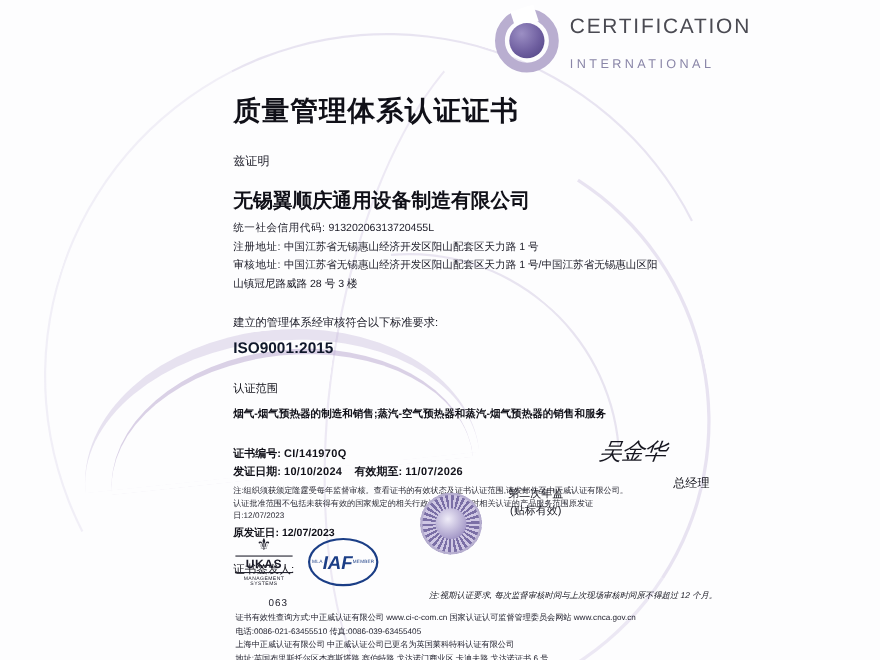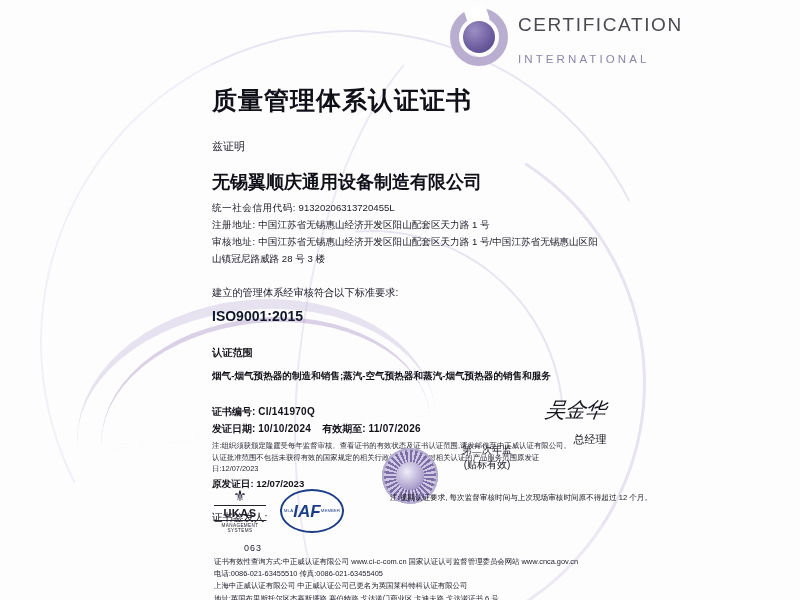--- a/index.html
+++ b/index.html
@@ -166,21 +166,21 @@
     margin-bottom: 8px;
   }
   .std-name {
     font-size: 14px;
     font-weight: bold;
     color: #0f172a;
     margin-bottom: 22px;
   }
   .scope-label {
     font-size: 10.2px;
-    font-weight: bold;
+    font-weight: normal;
     color: #101018;
     margin-bottom: 10px;
   }
   .scope-text {
     font-size: 9.6px;
     font-weight: bold;
     color: #101018;
     margin-bottom: 22px;
   }
   .cert-no, .date-line {
@@ -223,20 +223,21 @@
     font-style: italic;
     color: #15151f;
     transform: skewX(-8deg);
     letter-spacing: -1px;
   }
   .sig-title {
     font-size: 11px;
     color: #101018;
     margin-top: 8px;
     margin-left: 30px;
+    text-align: right;
   }
 
   
   .holo {
     position: absolute;
     left: 382px;
     top: 448px;
     width: 56px;
     height: 56px;
     border-radius: 50%;
@@ -259,25 +260,26 @@
     left: 462px;
     top: 442px;
     font-size: 10px;
     color: #15151f;
     text-align: center;
     line-height: 1.5;
   }
   .holo-note {
     position: absolute;
     left: 390px;
-    top: 492px;
+    top: 536px;
     width: 330px;
     font-size: 7.6px;
     color: #15151f;
     line-height: 1.55;
+    font-style: italic;
   }
 
   
   .marks {
     position: absolute;
     left: 214px;
     top: 488px;
     display: flex;
     align-items: flex-end;
     gap: 14px;
@@ -439,18 +441,18 @@
       <div class="mini">MLA</div>
       <div class="big">IAF</div>
       <div class="mini2">MEMBER</div>
     </div>
   </div>
 
   <div class="doc-code">063</div>
 
   <div class="footer">
     <div class="row">证书有效性查询方式:中正威认证有限公司 www.ci-c-com.cn   国家认证认可监督管理委员会网站 www.cnca.gov.cn</div>
-    <div class="row">电话:0086-021-63455510  传真:0086-021-63455405</div>
+    <div class="row">电话:0086-021-63455510  传真:0086-039-63455405</div>
     <div class="row">上海中正威认证有限公司 中正威认证公司已更名为英国莱科特科认证有限公司</div>
     <div class="row">地址:英国布里斯托尔区杰赛斯塔路 赛伯特路,戈达诺门商业区 卡迪夫路 戈达诺证书 6 号</div>
   </div>
 
 </div>
 
 </body></html>

